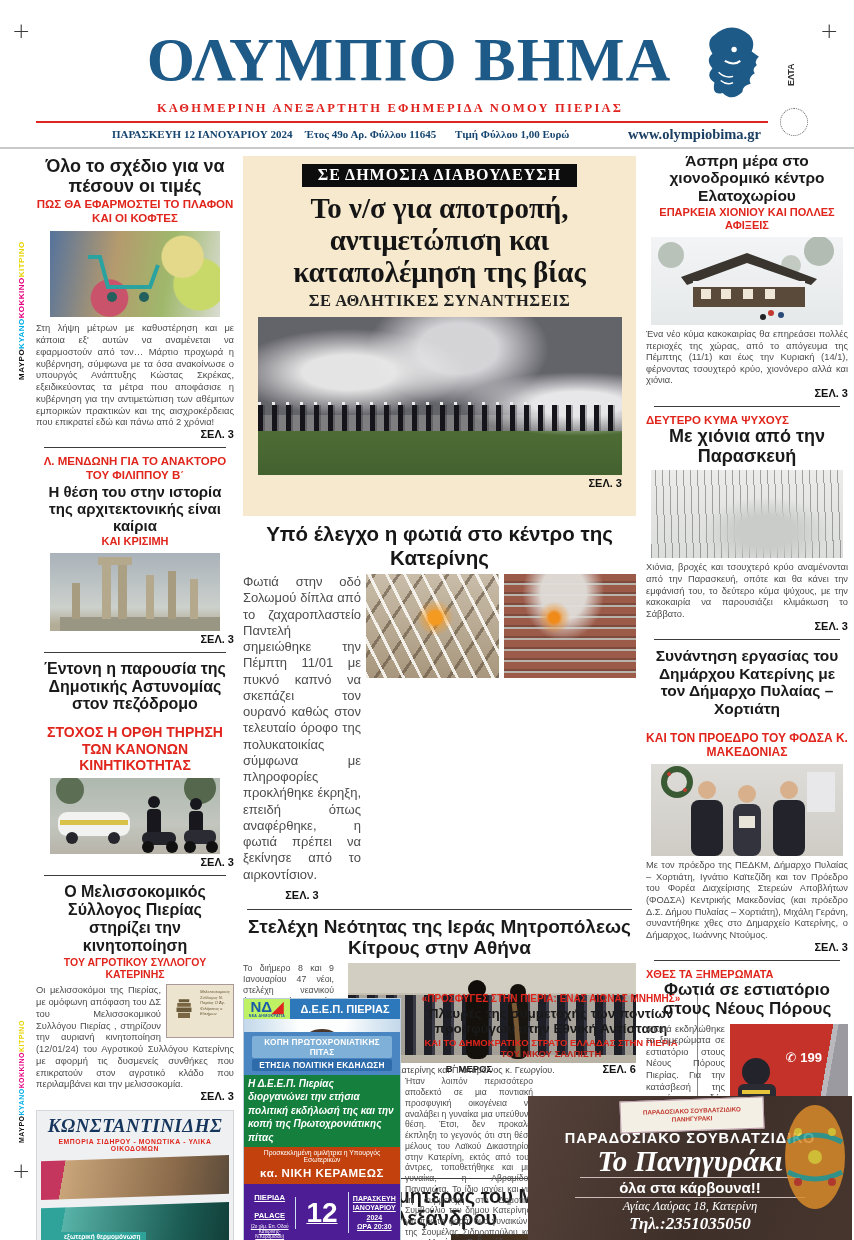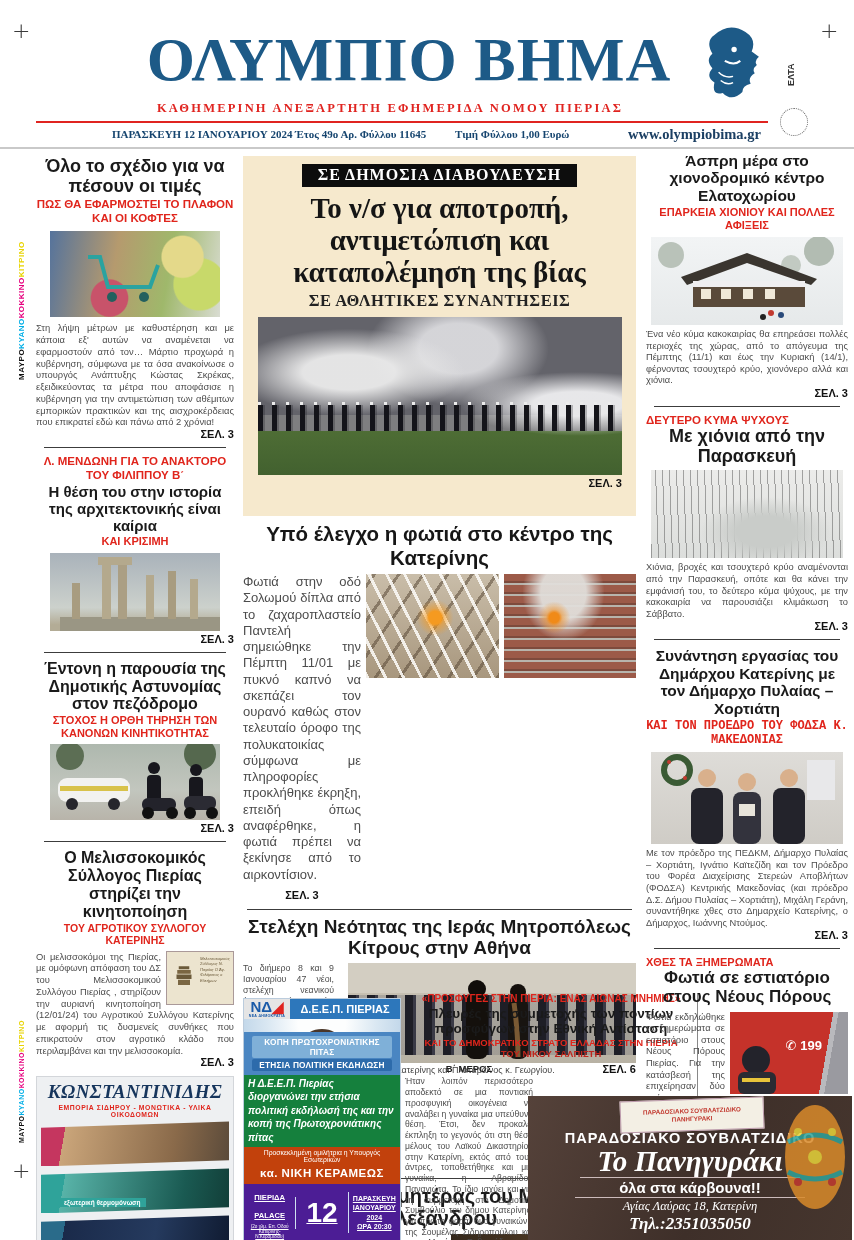--- a/index.html
+++ b/index.html
@@ -102,21 +102,21 @@
   .tomb-left{width:202px;}
   .byline{font-weight:bold;font-size:10px;color:#333;margin:2px 0 8px;}
   .tomb-left .b{font-size:10px;font-weight:bold;color:#555;}
   #ph-tomb{width:183px;height:80px;background:
      radial-gradient(circle at 75% 55%,#e8a93c 0 9%,rgba(232,169,60,.5) 18%,transparent 40%),
      linear-gradient(100deg,#35291c,#4a3622 45%,#6b4a22);}
   
   .nd{position:absolute;left:243px;top:998px;width:156px;height:242px;background:#fff;
       border:1px solid #bcd;display:flex;flex-direction:column;font-family:"Liberation Sans",sans-serif;}
   .nd-head{height:26px;display:flex;}
-  .nd-logo{width:46px;background:#e5e5e5;text-align:center;line-height:1;}
+  .nd-logo{width:46px;background:#bef264;text-align:center;line-height:1;}
   .nd-logo .ndl{font-weight:bold;font-size:15px;color:#1a5aa8;}
   .nd-logo .ndl i{color:#e02420;font-style:normal;}
   .nd-logo .nds{font-size:3.6px;color:#1a5aa8;font-weight:bold;letter-spacing:.3px;display:block;}
   .nd-deep{flex:1;background:#2d77bb;color:#fff;font-weight:bold;font-size:11px;
       display:flex;align-items:center;justify-content:center;}
   #ph-kerameos{height:80px;background:radial-gradient(circle at 50% 30%,#fdfefe 0 30%,#d9e7f2 70%,#c3d8ea);}
   .nd-band1{background:#4a86c2;padding:3px 4px;}
   .nd-pill{display:block;text-align:center;color:#fff;font-weight:bold;font-size:8.3px;
       background:#7fb0d8;margin:1px 4px;padding:1px 0;border-radius:2px;letter-spacing:.2px;}
   .nd-pill2{background:#2d6bab;}
@@ -197,21 +197,21 @@
     <div class="mast-title">ΟΛΥΜΠΙΟ ΒΗΜΑ</div>
     <svg class="zeus" viewBox="0 0 60 76">
       <path fill="#1d5a87" d="M14 10 Q28 -3 44 7 Q55 14 50 26 L57 31 Q52 35 55 39 Q50 43 53 47 Q46 51 49 57 Q41 59 41 65 Q31 75 22 66 Q11 69 14 56 Q5 50 12 42 Q5 34 12 28 Q5 16 14 10 Z"></path>
       <circle cx="33" cy="24" r="2.6" fill="#fff"></circle>
       <path d="M24 35 q9 5 15 0" stroke="#fff" stroke-width="2" fill="none"></path>
       <path d="M18 46 q6 6 14 4 M20 54 q6 5 12 2" stroke="#fff" stroke-width="1.4" fill="none"></path>
     </svg>
     <div class="mast-sub">ΚΑΘΗΜΕΡΙΝΗ ΑΝΕΞΑΡΤΗΤΗ ΕΦΗΜΕΡΙΔΑ ΝΟΜΟΥ ΠΙΕΡΙΑΣ</div>
     <div class="red-rule"></div>
     <div class="dateline" style="left:112px;">ΠΑΡΑΣΚΕΥΗ 12 ΙΑΝΟΥΑΡΙΟΥ 2024</div>
-    <div class="dateline" style="left:295px;">Έτος 49ο Αρ. Φύλλου 11645</div>
+    <div class="dateline" style="left:305px;">Έτος 49ο Αρ. Φύλλου 11645</div>
     <div class="dateline" style="left:455px;">Τιμή Φύλλου 1,00 Ευρώ</div>
     <div class="website">www.olympiobima.gr</div>
     <div class="elta">ΕΛΤΑ</div>
     <div class="stamp"></div>
     <div class="gray-rule"></div>
   </header>
 
   <div id="col-left">
 
     <section class="art">
@@ -246,21 +246,21 @@
             <rect x="22" y="30" width="8" height="36" fill="#a89c80"></rect>
         </svg>
       </div>
       <div class="pg">ΣΕΛ. 3</div>
     </section>
 
     <div class="hr"></div>
 
     <section class="art">
       <h2 class="t" style="font-size:16px;">Έντονη η παρουσία της Δημοτικής Αστυνομίας στον πεζόδρομο</h2>
-      <h3 class="k" style="font-size:11px;margin-top:1px;">ΣΤΟΧΟΣ Η ΟΡΘΗ ΤΗΡΗΣΗ ΤΩΝ ΚΑΝΟΝΩΝ ΚΙΝΗΤΙΚΟΤΗΤΑΣ</h3>
+      <h3 class="k" style="font-size:14px;margin-top:11px;">ΣΤΟΧΟΣ Η ΟΡΘΗ ΤΗΡΗΣΗ ΤΩΝ ΚΑΝΟΝΩΝ ΚΙΝΗΤΙΚΟΤΗΤΑΣ</h3>
       <div class="ph" id="ph-police">
         <svg viewBox="0 0 170 76" style="position:absolute;inset:0;">
           <circle cx="20" cy="12" r="14" fill="#5c6e54"></circle>
             <circle cx="150" cy="10" r="16" fill="#55684e"></circle>
           <rect x="8" y="34" rx="9" width="72" height="24" fill="#f2f2f0"></rect>
           <rect x="10" y="42" width="68" height="5" fill="#d8c24a"></rect>
           <circle cx="22" cy="60" r="6" fill="#26262c"></circle>
             <circle cx="64" cy="60" r="6" fill="#26262c"></circle>
           <circle cx="104" cy="24" r="6" fill="#17171d"></circle>
             <rect x="97" y="31" width="14" height="28" rx="4" fill="#17171d"></rect>
@@ -460,21 +460,21 @@
       <h2 class="t" style="font-size:18px;">Με χιόνια από την Παρασκευή</h2>
       <div class="ph" id="ph-snowtrees"></div>
       <p class="b">Χιόνια, βροχές και τσουχτερό κρύο αναμένονται από την Παρασκευή, οπότε και θα κάνει την εμφάνισή του, το δεύτερο κύμα ψύχους, με την κακοκαιρία να παρουσιάζει κλιμάκωση το Σάββατο.</p>
       <div class="pg">ΣΕΛ. 3</div>
     </section>
 
     <div class="hr"></div>
 
     <section>
       <h2 class="t">Συνάντηση εργασίας του Δημάρχου Κατερίνης με τον Δήμαρχο Πυλαίας – Χορτιάτη</h2>
-      <h3 class="k" style="font-size:12px;margin-top:2px;font-family:Liberation Mono, monospace;">ΚΑΙ ΤΟΝ ΠΡΟΕΔΡΟ ΤΟΥ ΦΟΔΣΑ Κ. ΜΑΚΕΔΟΝΙΑΣ</h3>
+      <h3 class="k" style="font-size:12px;margin-top:14px;">ΚΑΙ ΤΟΝ ΠΡΟΕΔΡΟ ΤΟΥ ΦΟΔΣΑ Κ. ΜΑΚΕΔΟΝΙΑΣ</h3>
       <div class="ph" id="ph-meeting">
         <svg viewBox="0 0 192 92" style="position:absolute;inset:0;">
           <circle cx="26" cy="18" r="13" fill="none" stroke="#3a5a34" stroke-width="6"></circle>
           <circle cx="18" cy="10" r="2" fill="#c23a30"></circle>
             <circle cx="34" cy="26" r="2" fill="#c23a30"></circle>
           <circle cx="56" cy="26" r="9" fill="#d9b08c"></circle>
             <rect x="40" y="36" width="32" height="56" rx="8" fill="#23232b"></rect>
           <circle cx="96" cy="30" r="9" fill="#d9b08c"></circle>
             <rect x="82" y="40" width="28" height="52" rx="8" fill="#33333d"></rect>
           <rect x="88" y="52" width="16" height="12" fill="#e8e4da"></rect>

